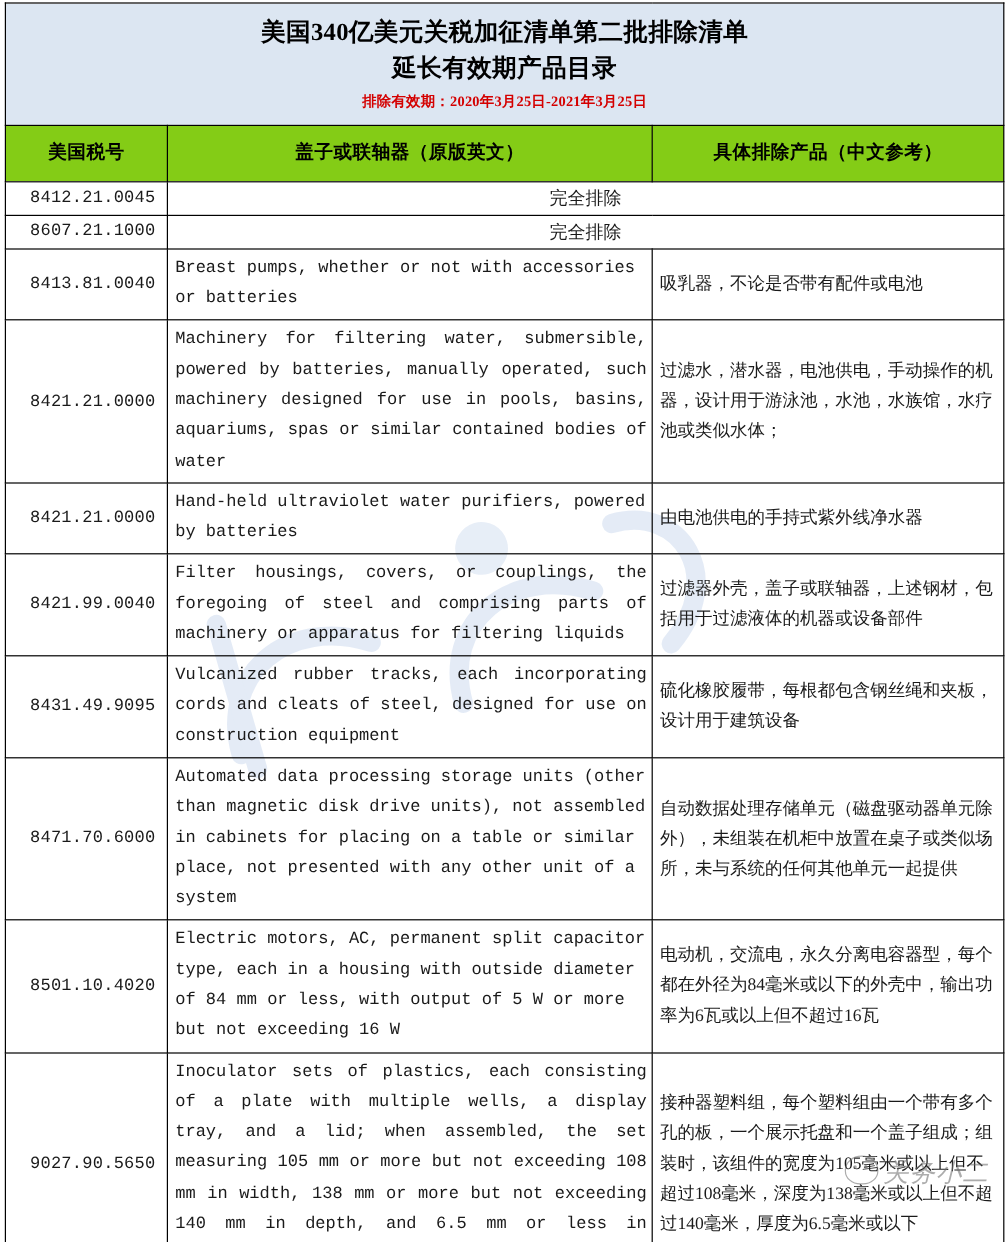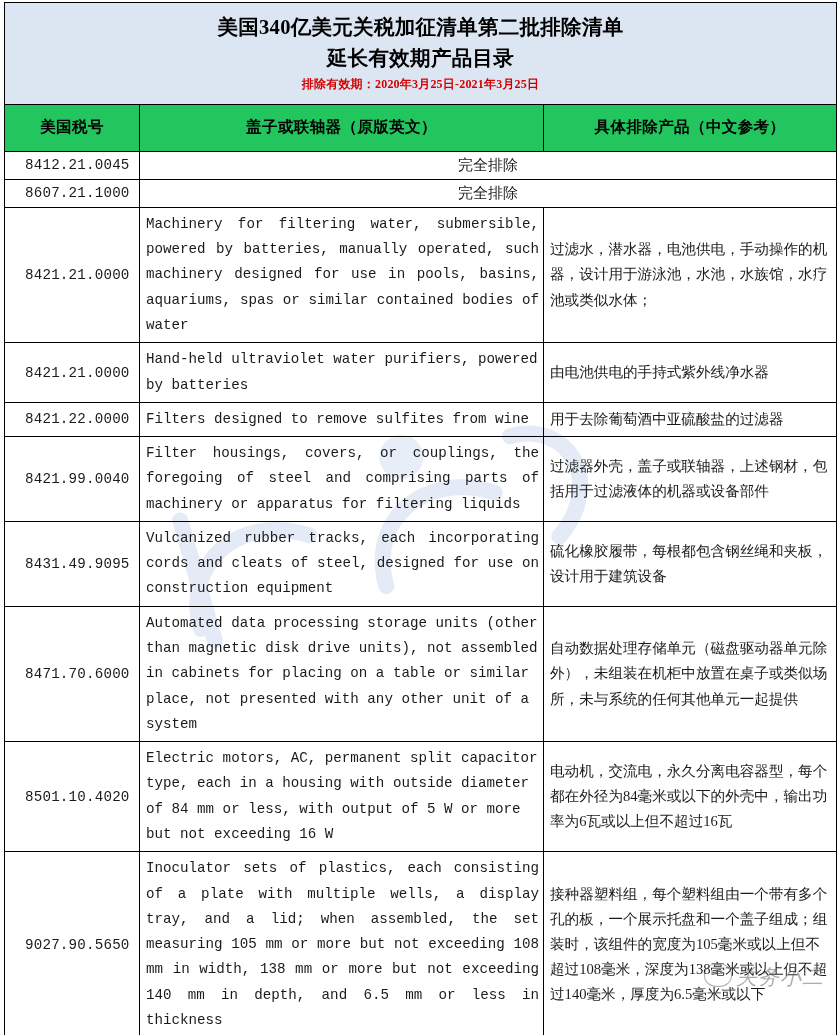--- a/index.html
+++ b/index.html
@@ -62,40 +62,40 @@
   }
   .title-line1 {
     font-family: "Liberation Serif", "DejaVu Serif", serif;
     font-weight: bold;
     font-size: 20.5px;
     line-height: 1.45;
     color: #000000;
     letter-spacing: 0.3px;
   }
   .title-line2 {
-    font-family: Liberation Sans, sans-serif;
+    font-family: Liberation Serif, serif;
     font-weight: bold;
     font-size: 20.5px;
     line-height: 1.45;
     color: #000000;
     letter-spacing: 0.3px;
   }
   .title-date {
     font-family: "Liberation Serif", "DejaVu Serif", serif;
     font-weight: bold;
     font-size: 12px;
     line-height: 1.7;
     color: #d40000;
     margin-top: 2px;
     letter-spacing: 0.2px;
   }
 
   
   .hdr {
-    background: #22c55e;
+    background: #84cc16;
     text-align: center;
     font-family: "Liberation Serif", "DejaVu Serif", serif;
     font-weight: bold;
     font-size: 15.5px;
     color: #000000;
     height: 46px;
     letter-spacing: 0.4px;
   }
 
   
@@ -219,38 +219,38 @@
       <tr>
         <td class="code">8412.21.0045</td>
         <td class="full" colspan="2">完全排除</td>
       </tr>
 
       <tr>
         <td class="code">8607.21.1000</td>
         <td class="full" colspan="2">完全排除</td>
       </tr>
 
+      <tr>
+        <td class="code">8413.81.0040</td>
+        <td class="en nojust">Breast pumps, whether or not with accessories or batteries</td>
+        <td class="cn">吸乳器，不论是否带有配件或电池</td>
+      </tr>
 
       <tr>
         <td class="code">8421.21.0000</td>
         <td class="en">Machinery for filtering water, submersible, powered by batteries, manually operated, such machinery designed for use in pools, basins, aquariums, spas or similar contained bodies of water</td>
         <td class="cn">过滤水，潜水器，电池供电，手动操作的机器，设计用于游泳池，水池，水族馆，水疗池或类似水体；</td>
       </tr>
 
       <tr>
         <td class="code">8421.21.0000</td>
         <td class="en nojust">Hand-held ultraviolet water purifiers, powered by batteries</td>
         <td class="cn">由电池供电的手持式紫外线净水器</td>
       </tr>
 
-      <tr>
-        <td class="code">8421.22.0000</td>
-        <td class="en nojust">Filters designed to remove sulfites from wine</td>
-        <td class="cn">用于去除葡萄酒中亚硫酸盐的过滤器</td>
-      </tr>
 
       <tr>
         <td class="code">8421.99.0040</td>
         <td class="en">Filter housings, covers, or couplings, the foregoing of steel and comprising parts of machinery or apparatus for filtering liquids</td>
         <td class="cn">过滤器外壳，盖子或联轴器，上述钢材，包括用于过滤液体的机器或设备部件</td>
       </tr>
 
       <tr>
         <td class="code">8431.49.9095</td>
         <td class="en">Vulcanized rubber tracks, each incorporating cords and cleats of steel, designed for use on construction equipment</td>

